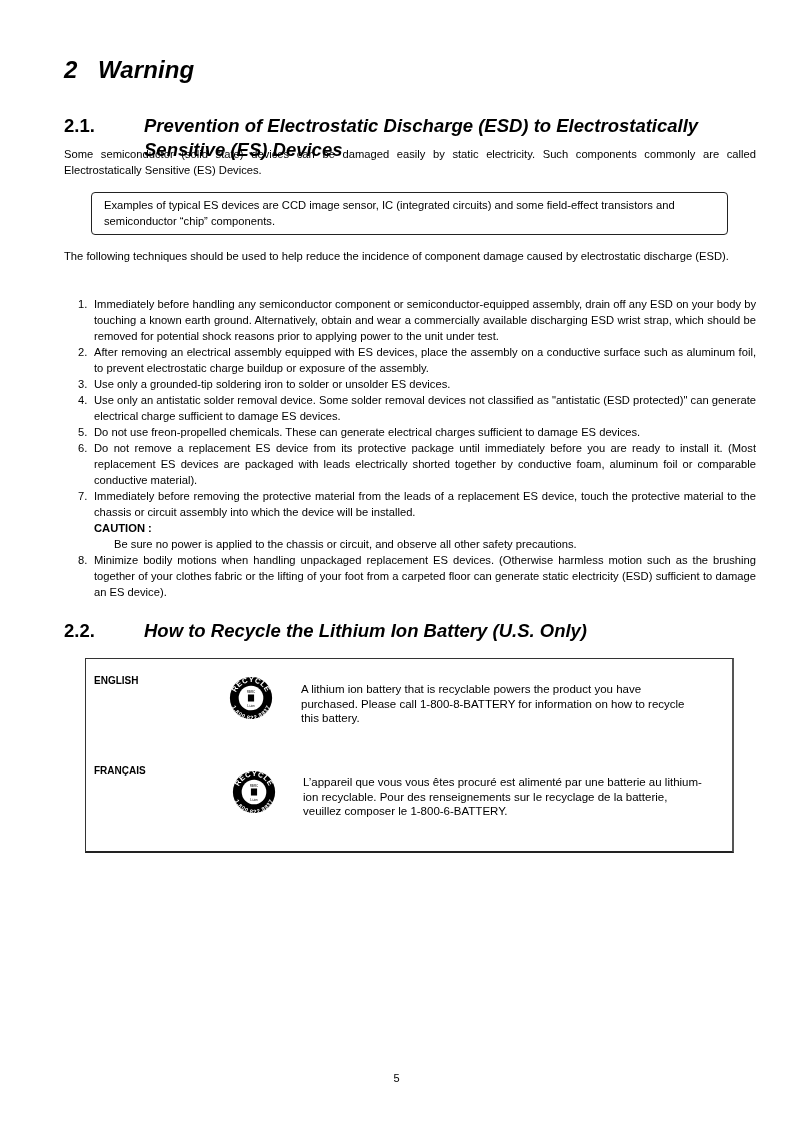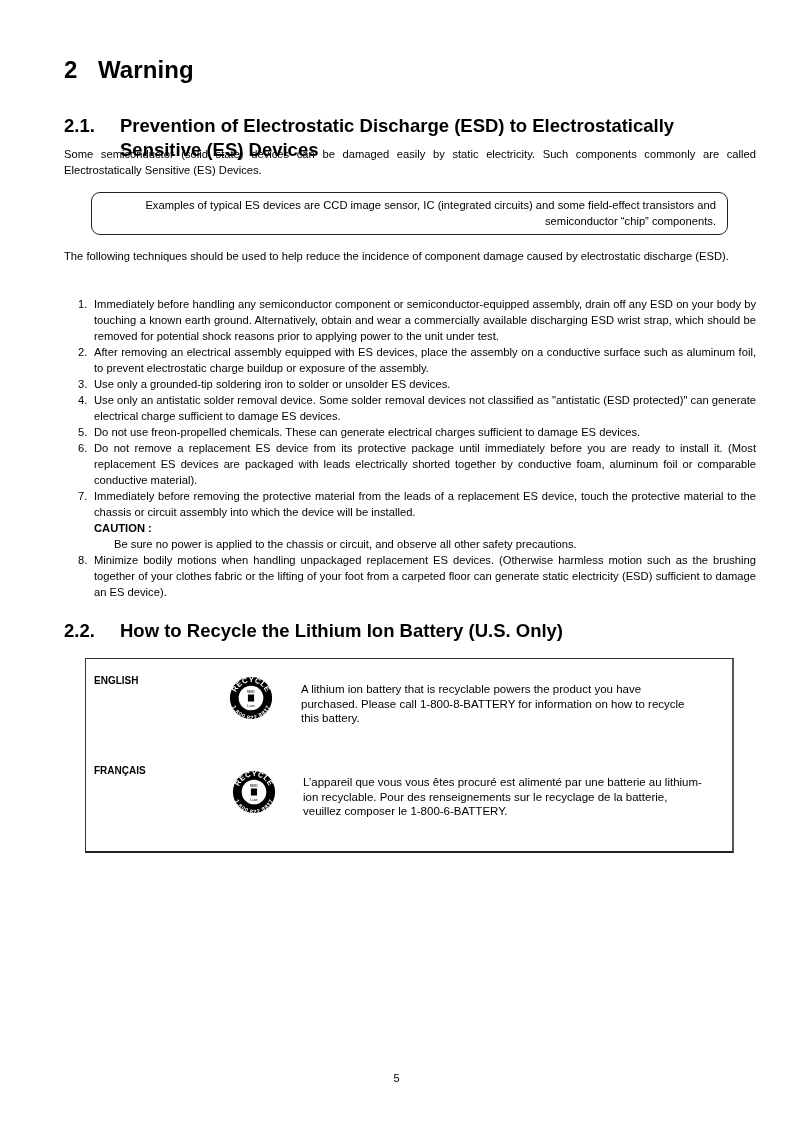--- a/index.html
+++ b/index.html
@@ -4,35 +4,36 @@
   <style>
     html, body { margin: 0; padding: 0; background: #ffffff; }
     body {
       width: 793px; height: 1122px; position: relative; overflow: hidden;
       font-family: "Liberation Sans", sans-serif; color: #000;
     }
     .abs { position: absolute; }
     .h1 {
       left: 64px; top: 56px; font-size: 24px; font-weight: bold; letter-spacing: 0.1px;
       white-space: nowrap;
+      font-style: italic;
     }
     .h1 .num { display: inline-block; width: 34px; }
     .h2 {
       left: 64px; font-size: 18.5px; font-weight: bold; line-height: 24px;
     }
     .h2 .num { position: absolute; left: 0; top: 0; }
-    .h2 .title { margin-left: 56px; display: block; }
+    .h2 .title { margin-left: 80px; display: block; font-style: italic; }
     .para {
       left: 64px; width: 692px; font-size: 11.2px; line-height: 16px; text-align: justify;
     }
     .note-box {
       left: 91px; top: 192px; width: 623px; height: 37px;
-      border: 1.5px solid #222; border-radius: 9px;
+      border: 1.5px solid #222; border-radius: 4px;
       padding: 4px 0 0 12px; box-sizing: content-box;
-      font-size: 11.2px; line-height: 16px; text-align: right;
+      font-size: 11.2px; line-height: 16px;
     }
     .list {
       left: 78px; top: 296px; width: 678px; font-size: 11.2px; line-height: 16px;
       margin: 0; padding: 0; list-style: none;
     }
     .list li { position: relative; padding-left: 16px; text-align: justify; }
     .list li .n { position: absolute; left: 0; top: 0; }
     .caution-label { font-weight: bold; display: block; }
     .caution-text { display: block; padding-left: 20px; }
     .recycle-box {

